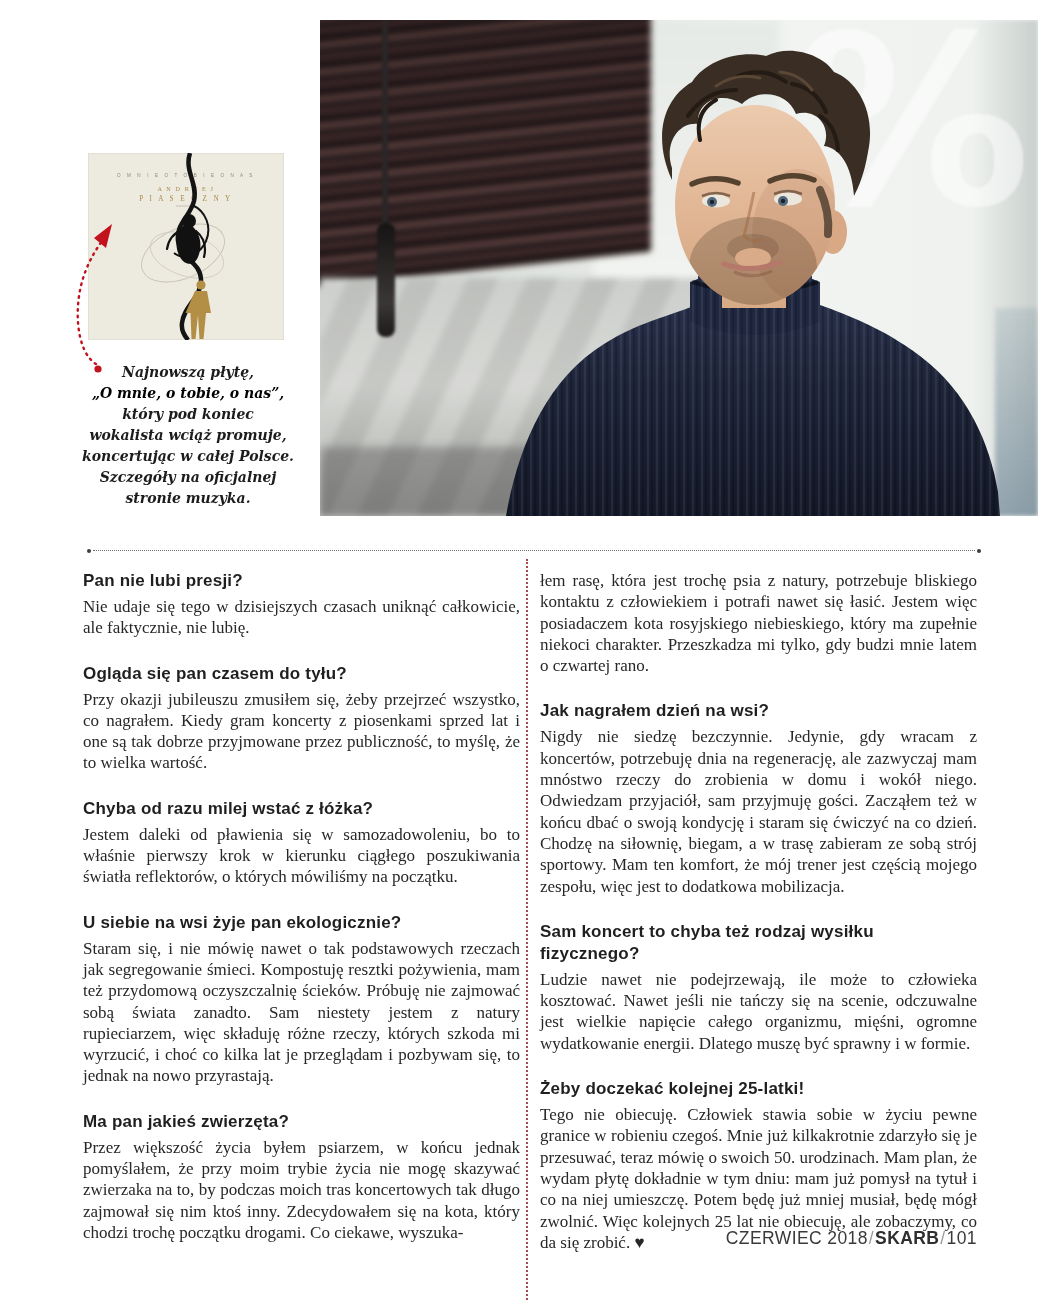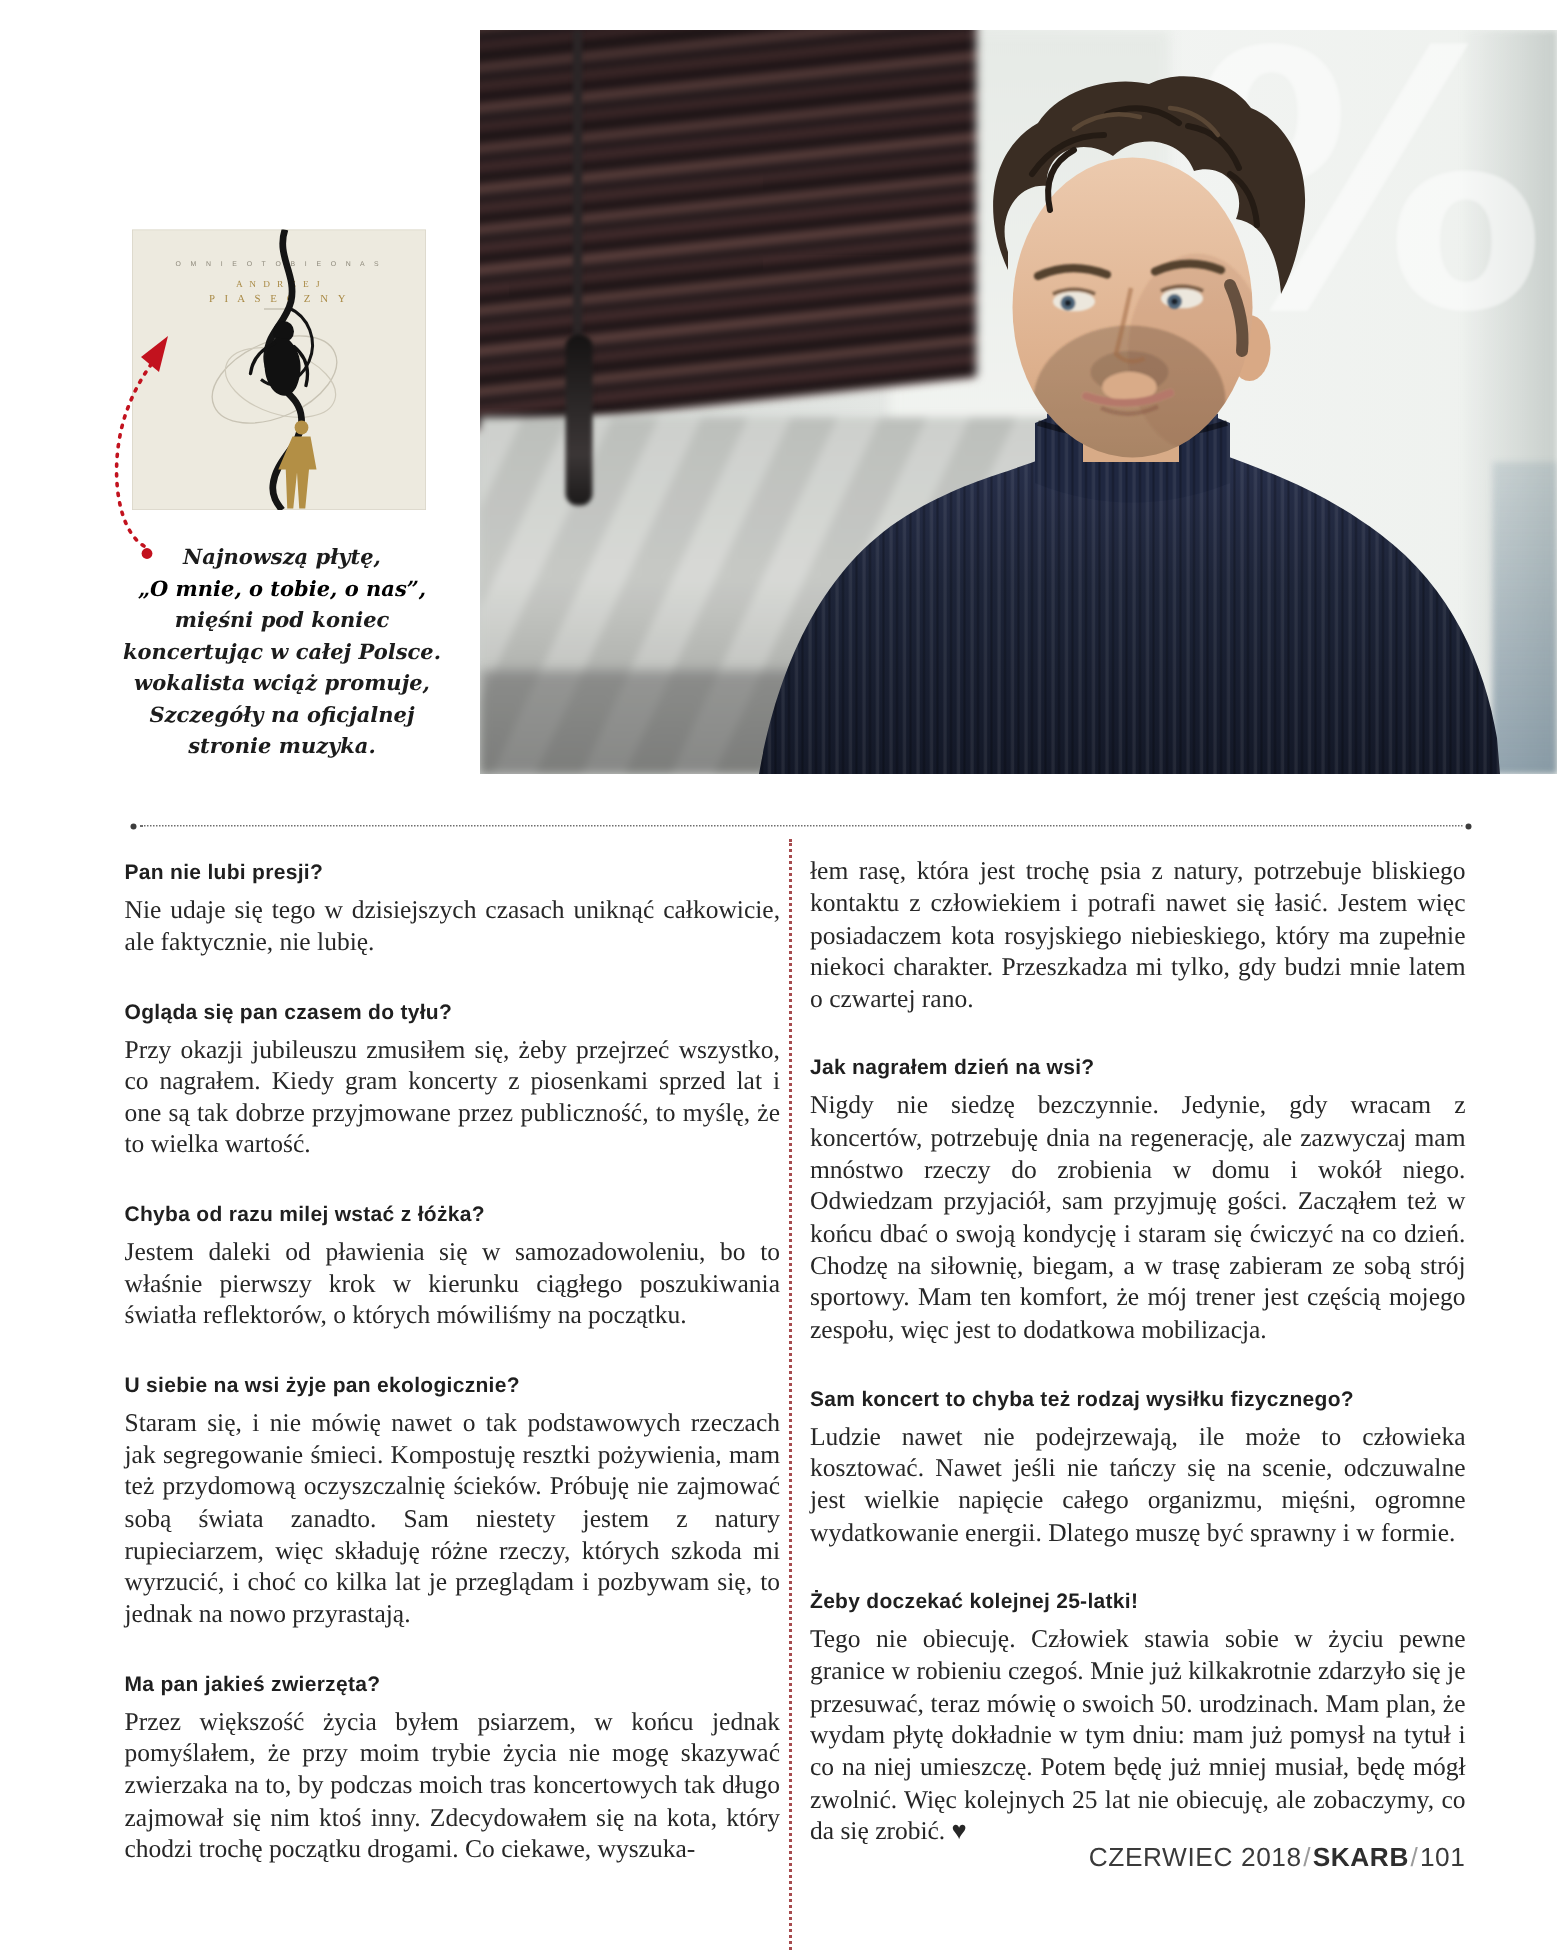--- a/index.html
+++ b/index.html
@@ -48,21 +48,21 @@
 
   
   .rule-h{position:absolute;left:93px;top:550px;width:882px;height:0;border-top:1px dotted #6e6e6e;}
   .rule-h .dot{position:absolute;top:-2.5px;width:4px;height:4px;border-radius:50%;background:#3d3d3d;}
   .rule-h .dot.l{left:-6px;} .rule-h .dot.r{right:-6px;}
   .rule-v{position:absolute;left:526px;top:559px;height:741px;width:0;border-left:2px dotted #a64a4d;}
 
   
   .col{position:absolute;top:568px;width:437px;color:#272727;}
   .col.left{left:83px;} .col.right{left:540px;}
-  .q{font-family:"Liberation Sans",sans-serif;font-size:14px;font-weight:700;color:#1f1f1f;
+  .q{font-family:"Liberation Sans",sans-serif;font-size:17px;font-weight:700;color:#1f1f1f;
      letter-spacing:.2px;margin:24px 0 4px 0;line-height:22px;}
   .qa:first-child .q{margin-top:2px;}
   .a{font-size:17px;line-height:21.3px;text-align:justify;margin:0;}
   .lead{margin-top:2px;}
 
   
   .footer{position:absolute;right:61px;top:1228px;font-family:"Liberation Sans",sans-serif;
       font-size:17.5px;color:#3a3a3a;letter-spacing:.4px;margin-left:15px;}
   .footer .sep{color:#9c9c9c;padding:0 1px;}
   .footer .brand{font-weight:700;color:#2e2e2e;}
@@ -177,23 +177,23 @@
 
   <svg class="arrow" viewBox="0 0 64 160">
     <circle cx="30" cy="147" r="3.6" fill="#c2121e"></circle>
     <path d="M28,142 C8,130 4,82 18,48 C23,35 30,24 38,14" stroke="#c2121e" stroke-width="2.4" fill="none" stroke-dasharray="1.5,5" stroke-linecap="round"></path>
     <polygon points="44,2 26,16 38,26" fill="#c2121e"></polygon>
   </svg>
 
   <div class="caption">
     <div>Najnowszą płytę,</div>
     <div class="red">„O mnie, o tobie, o nas”,</div>
-    <div>mięśni pod koniec</div>
+    <div>który pod koniec</div>
+    <div>wokalista wciąż promuje,</div>
     <div>koncertując w całej Polsce.</div>
-    <div>wokalista wciąż promuje,</div>
     <div>Szczegóły na oficjalnej</div>
     <div>stronie muzyka.</div>
   </div>
 
   <div class="rule-h">
     <span class="dot l"></span>
     <span class="dot r"></span>
   </div>
   <div class="rule-v"></div>
 

